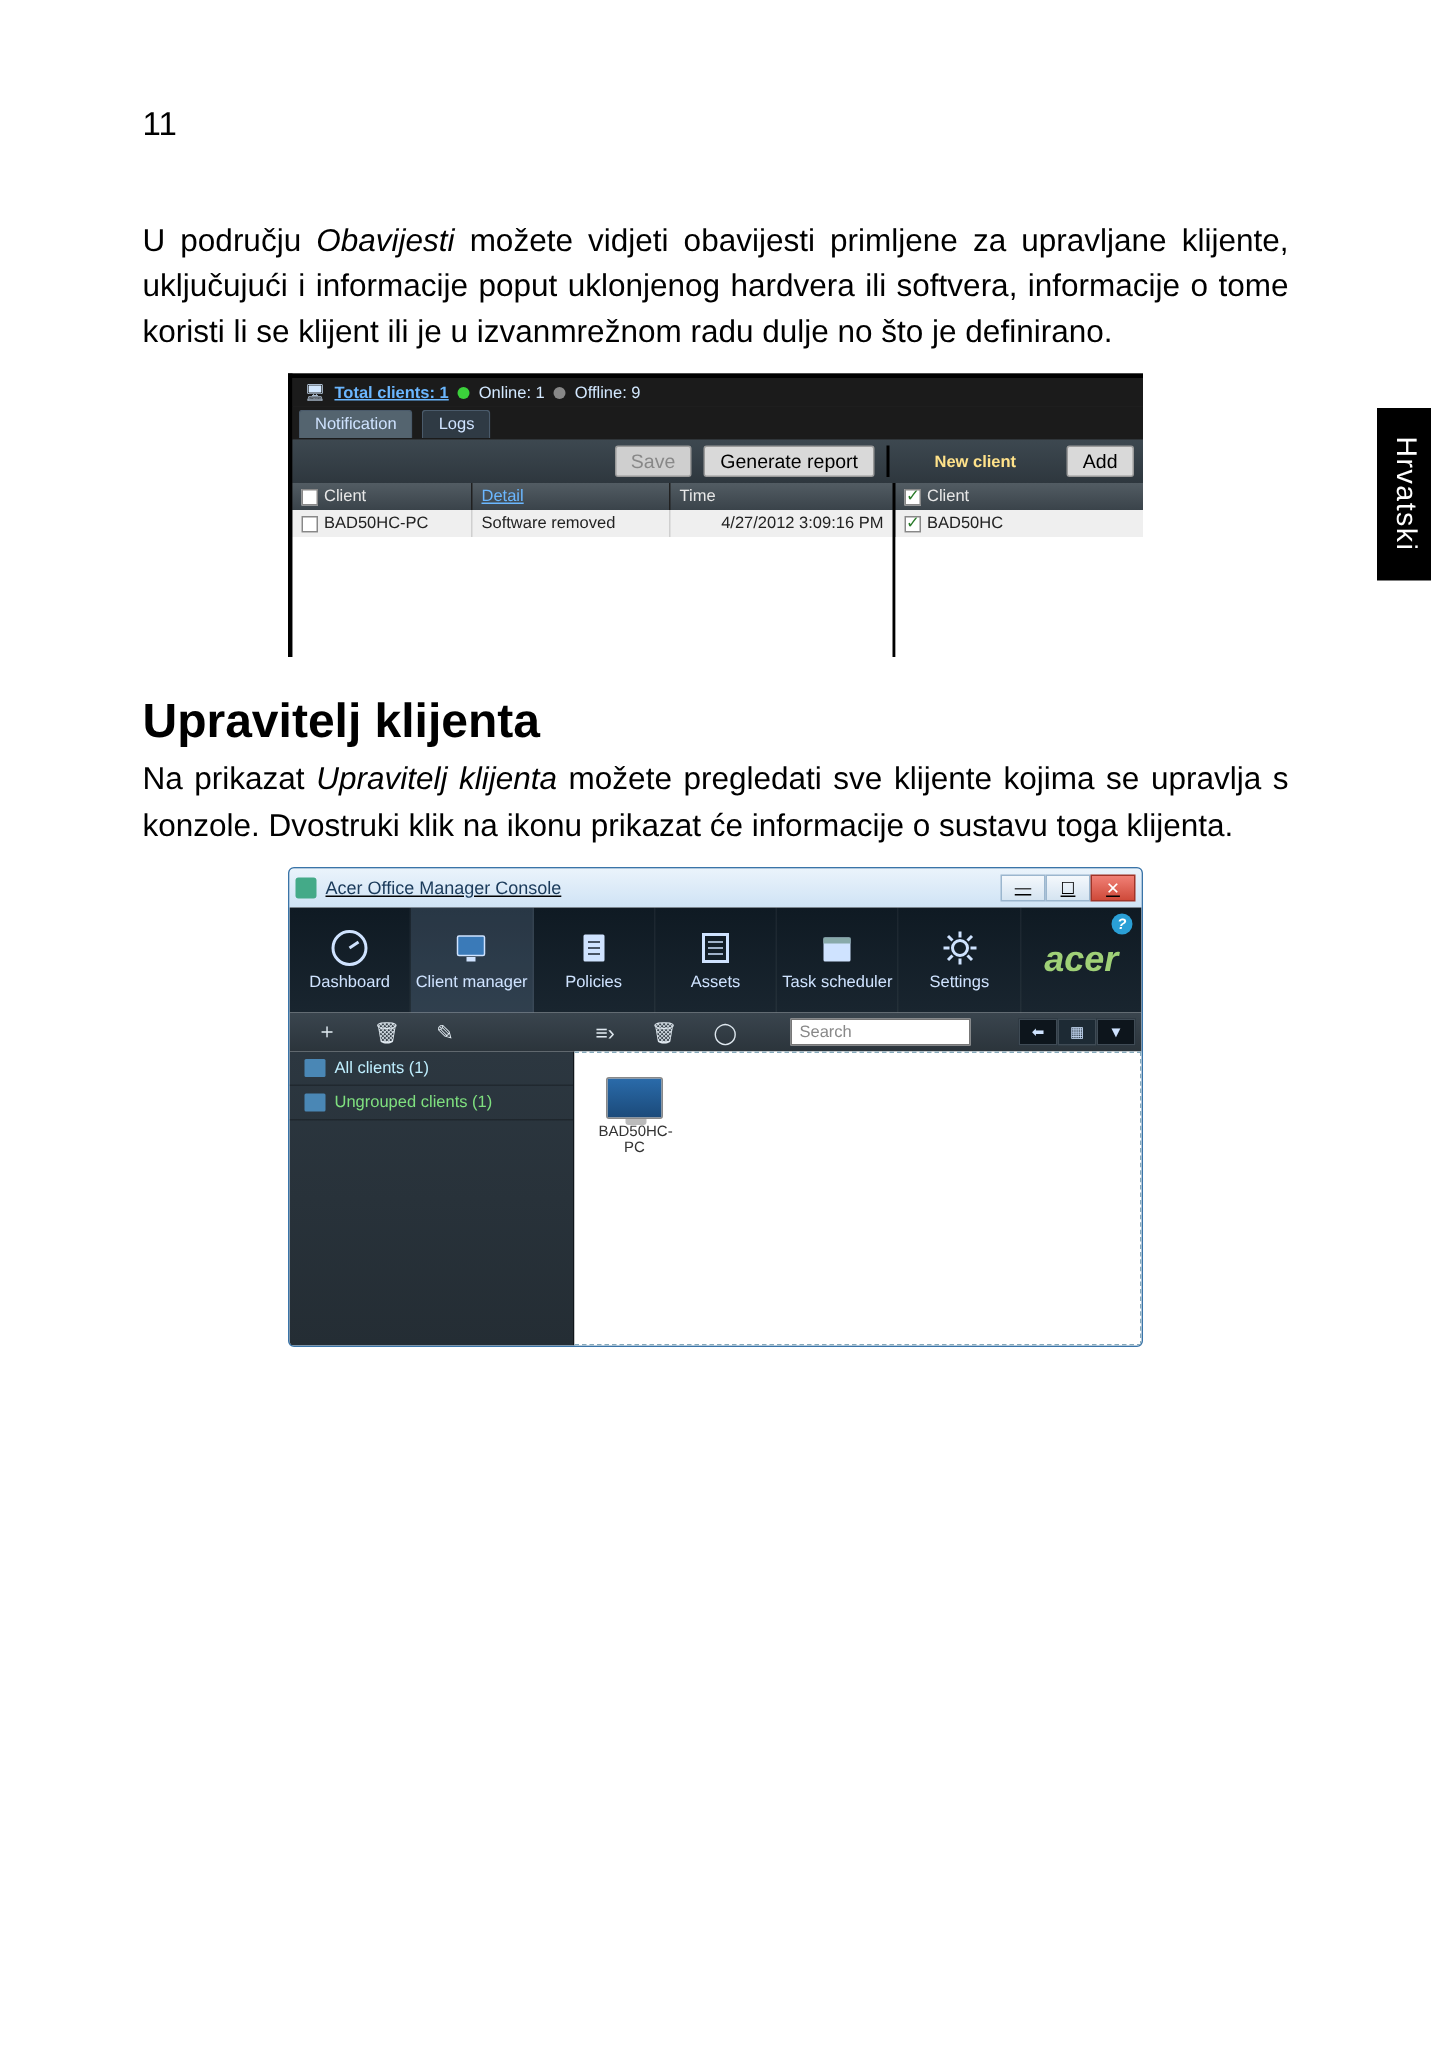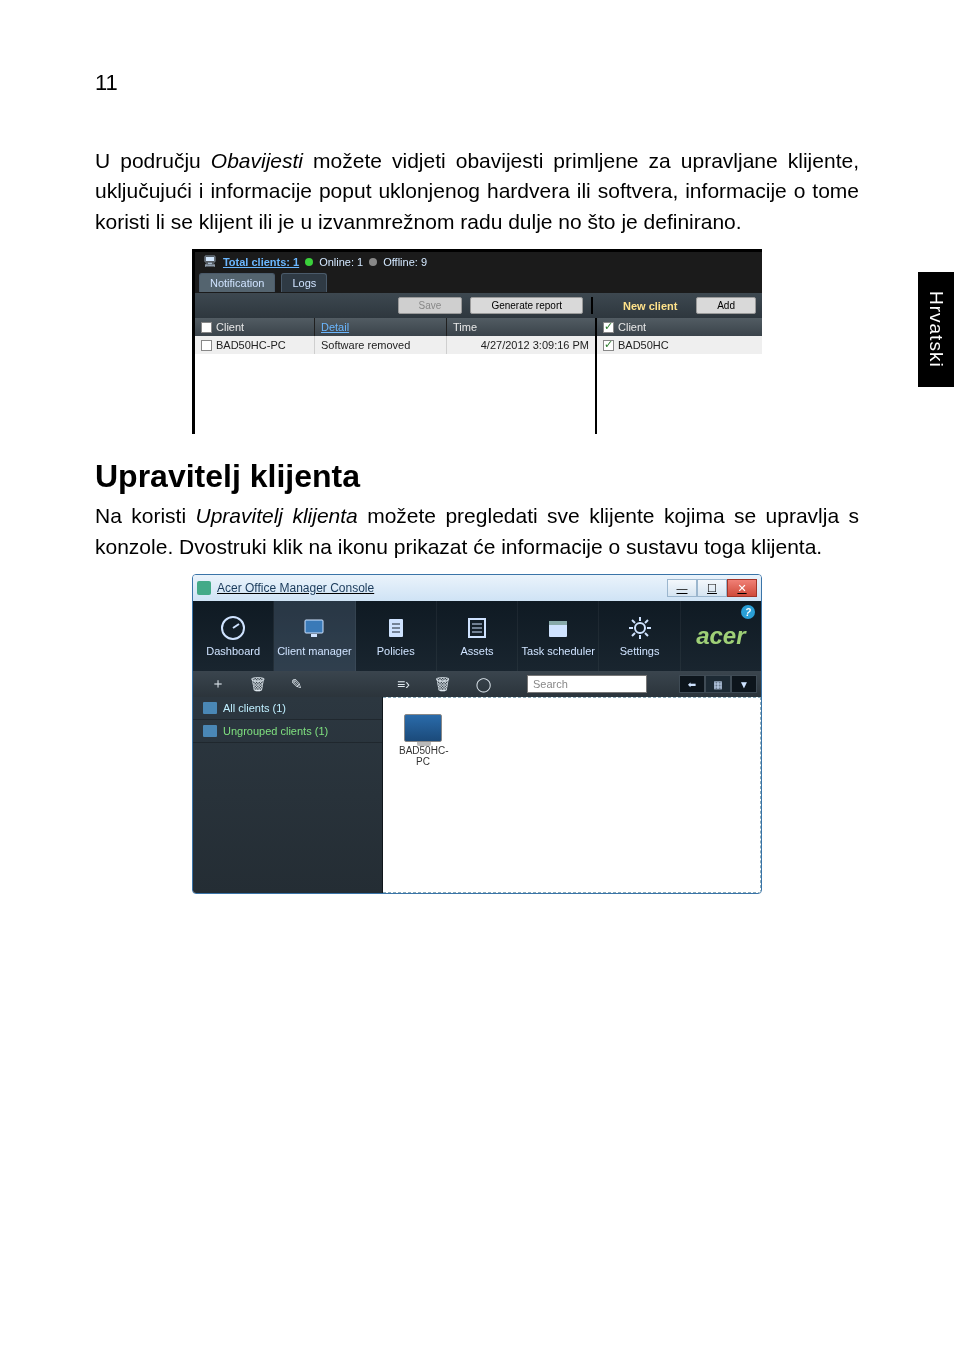--- a/index.html
+++ b/index.html
@@ -18,21 +18,21 @@
     .shot1 { width: 570px; margin: 0 auto 18px auto; border: 3px solid #000; border-right: none; border-bottom: none; background: #2b2b2b; font-size: 11px; }
     .shot1-top { background: #1b1b1b; height: 19px; display: flex; align-items: center; gap: 6px; padding-left: 8px; color: #d3e8ff; }
     .dot { width: 8px; height: 8px; border-radius: 50%; display: inline-block; }
     .dot-green { background: #3bd13b; }
     .dot-gray { background: #888; }
     .shot1-top .link { color: #6bb7ff; text-decoration: underline; font-weight: bold; }
     .tabs1 { display: flex; background: #1b1b1b; height: 22px; align-items: center; }
     .tab1 { padding: 3px 10px; color: #cfe3ff; border: 1px solid #4a5a6a; border-bottom: none; background: #2f3a44; margin-left: 4px; margin-right: 2px; border-radius: 3px 3px 0 0; font-size: 11px; cursor: pointer; }
     .tab1.active { background: #54646f; }
     .bar1 { display: flex; justify-content: flex-end; align-items: center; background: linear-gradient(#3d4850,#2e373e); padding: 4px 6px; gap: 8px; }
-    .btn1 { background: #d9d9d9; border: 1px solid #9a9a9a; padding: 2px 20px; font-size: 10px; border-radius: 2px; cursor: pointer; }
+    .btn1 { background: #d9d9d9; border: 1px solid #9a9a9a; padding: 2px 10px; font-size: 13px; border-radius: 2px; cursor: pointer; }
     .btn1.dis { color: #888; background: #cfcfcf; }
     .newc { color: #ffe28a; font-weight: bold; margin-left: 20px; margin-right: auto; }
     .bar1-right { display: flex; align-items: center; gap: 16px; flex: 0 0 165px; padding-left: 10px; border-left: 2px solid #000; height: 100%; }
     .hdrs1 { display: flex; background: linear-gradient(#525c63,#3a434a); color: #e8e8e8; font-size: 11px; }
     .hdrs1 .c1 { flex: 0 0 120px; padding: 3px 6px; display: flex; align-items: center; gap: 4px; border-right: 1px solid #202020; }
     .hdrs1 .c2 { flex: 1; padding: 3px 6px; color: #6bb7ff; text-decoration: underline; border-right: 1px solid #202020; }
     .hdrs1 .c3 { flex: 0 0 150px; padding: 3px 6px; border-right: 2px solid #000; }
     .hdrs1 .c4 { flex: 0 0 165px; padding: 3px 6px; display: flex; align-items: center; gap: 4px; }
     .row1 { display: flex; background: #efefef; color: #222; font-size: 11px; }
     .row1 .c1 { flex: 0 0 120px; padding: 3px 6px; display: flex; align-items: center; gap: 4px; border-right: 1px solid #cfcfcf; }
@@ -139,21 +139,21 @@
         </div>
     </div>
     <div class="empty1">
       <div class="left"></div>
         <div class="right"></div>
     </div>
   </div>
 
   <h2 class="heading">Upravitelj klijenta</h2>
   <p class="body-text">
-    <span>Na koristi </span><span class="italic">Upravitelj klijenta</span><span> možete pregledati sve klijente kojima se upravlja s konzole. Dvostruki klik na ikonu prikazat će informacije o sustavu toga klijenta.</span>
+    <span>Na prikazat </span><span class="italic">Upravitelj klijenta</span><span> možete pregledati sve klijente kojima se upravlja s konzole. Dvostruki klik na ikonu prikazat će informacije o sustavu toga klijenta.</span>
   </p>
 
   <div class="shot2">
     <div class="titlebar2">
       <span class="appicon"></span>
       <span class="title">Acer Office Manager Console</span>
       <div class="winbtns">
         <div class="winbtn">—</div>
         <div class="winbtn">☐</div>
         <div class="winbtn close">✕</div>

